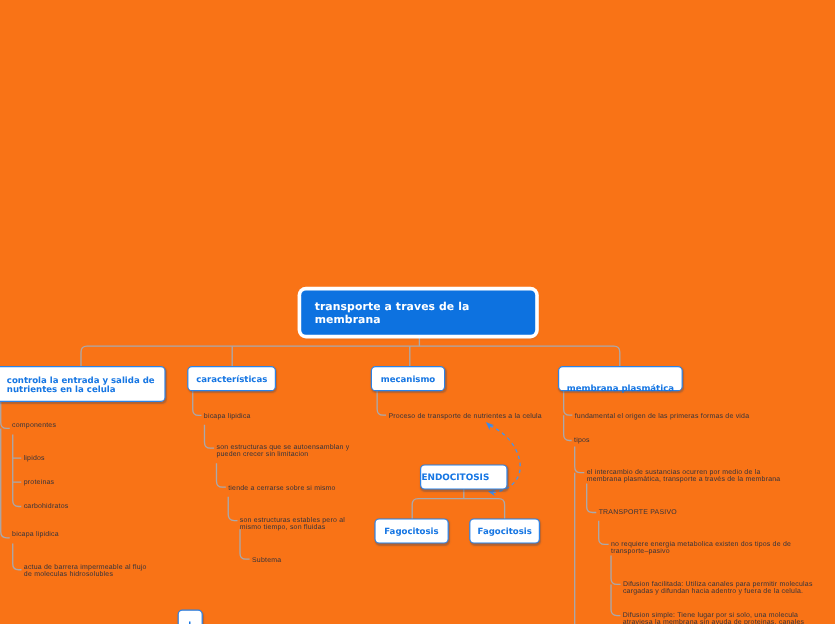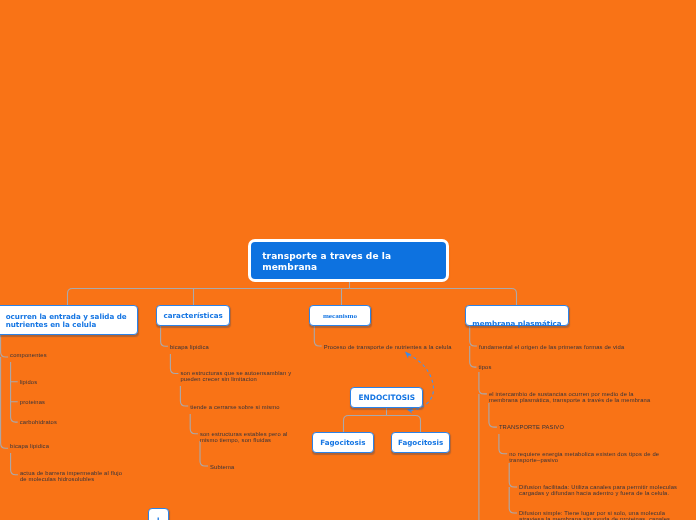--- a/index.html
+++ b/index.html
@@ -66,38 +66,38 @@
       <path d="M406.6,409.5 L413.6,407.7 L410.8,410.3 L412.4,413.5 Z"></path>
     </g>
   </svg>
 
   <div class="node root" style="left:251.2px;top:242px;width:194.7px;height:36.6px;padding:2px 11px 0;">
     <span>transporte a traves de la
 membrana</span>
   </div>
 
   <div class="node" style="left:-4.3px;top:305.2px;width:142.6px;height:29.5px;padding:1px 9px 0;">
-    <span>ocurren la entrada y salida de
+    <span>controla la entrada y salida de
 nutrientes en la celula</span>
   </div>
 
   <div class="node" style="left:155.8px;top:305.1px;width:74.7px;height:21px;justify-content:center;">
     <span style="text-align:center;">características</span>
   </div>
 
-  <div class="node" style="left:308.7px;top:305.2px;width:62.6px;height:20.9px;justify-content:center;font-family:Liberation Serif, serif;">
+  <div class="node" style="left:308.7px;top:305.2px;width:62.6px;height:20.9px;justify-content:center;">
     <span style="text-align:center;">mecanismo</span>
   </div>
 
   <div class="node" style="left:464.7px;top:305.2px;width:104.6px;height:20.9px;justify-content:center;">
     <span style="text-align:center;margin-top:16px;">membrana plasmática</span>
   </div>
 
   <div class="node" style="left:350.2px;top:387px;width:73.3px;height:20.8px;justify-content:center;font-size:7.4px;">
-    <span style="text-align:center;">ENDOCITOSIS</span>
+    <span style="text-align:left;">ENDOCITOSIS</span>
   </div>
 
   <div class="node" style="left:311.9px;top:432.1px;width:61.9px;height:20.5px;justify-content:center;">
     <span style="text-align:center;">Fagocitosis</span>
   </div>
 
   <div class="node" style="left:390.7px;top:432.1px;width:59.8px;height:20.5px;justify-content:center;">
     <span style="text-align:center;">Fagocitosis</span>
   </div>
 

